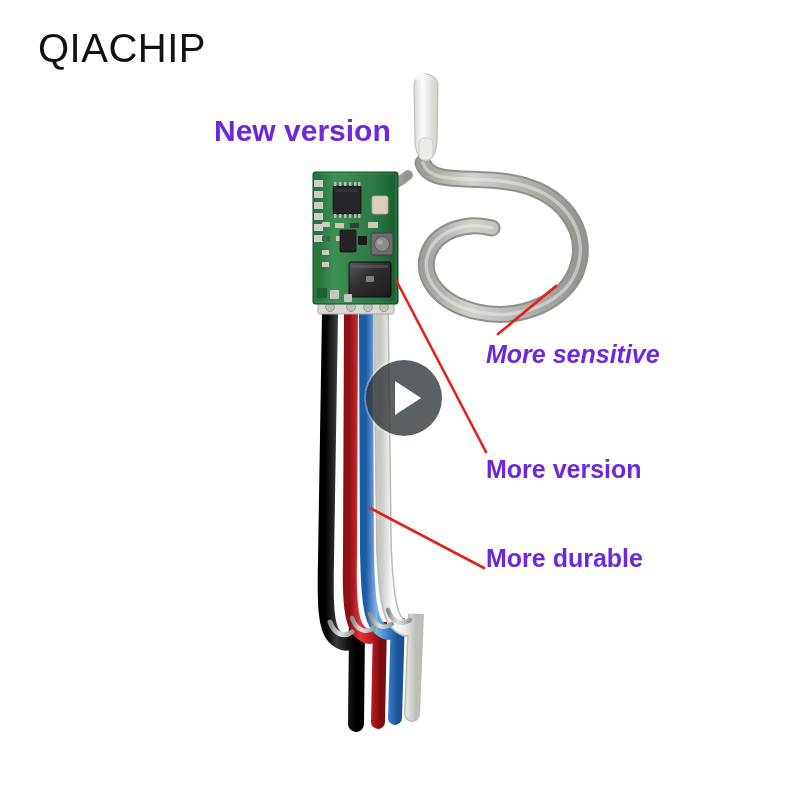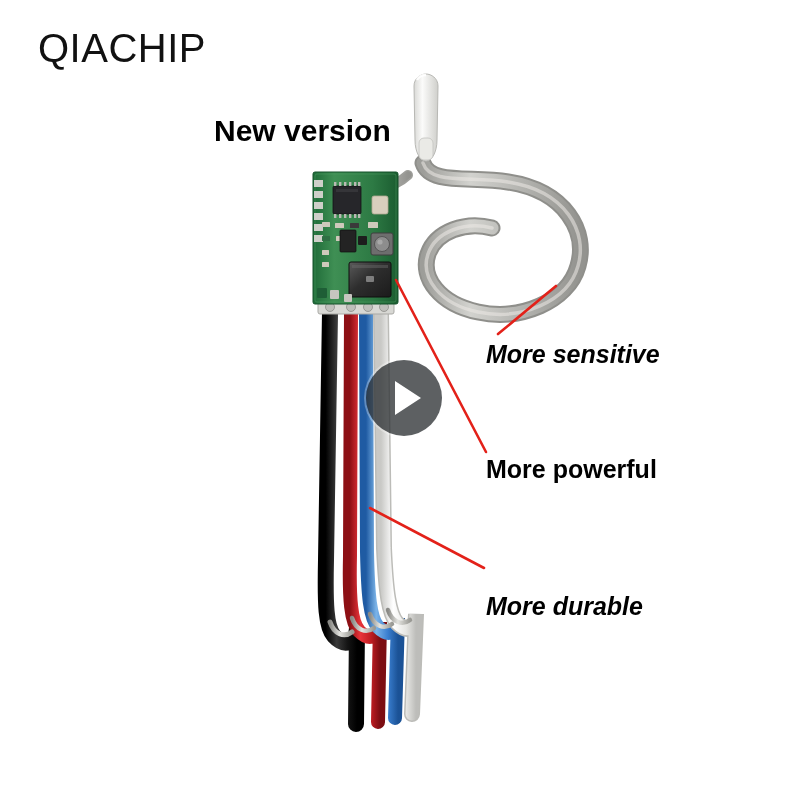--- a/index.html
+++ b/index.html
@@ -15,29 +15,29 @@
   .brand-logo{
     position:absolute; left:38px; top:28px;
     font-size:40px; letter-spacing:0.5px; color:#111111;
     font-family:"Liberation Sans","DejaVu Sans",sans-serif;
     font-weight:400; line-height:1;
     white-space:nowrap;
   }
 
   .callout{
     position:absolute;
-    color:#000000;
+    color:#6d28d9;
     font-weight:700;
     white-space:nowrap;
     font-family:"Liberation Sans","DejaVu Sans",sans-serif;
   }
   .callout.new-version{ left:214px; top:114px; font-size:30px; }
   .callout.sensitive { left:486px; top:340px; font-size:25px;font-style:italic; }
   .callout.powerful  { left:486px; top:455px; font-size:25px; }
-  .callout.durable   { left:486px; top:592px; font-size:25px;font-style:italic; }
+  .callout.durable   { left:486px; top:544px; font-size:25px; }
 
   .play-overlay{
     position:absolute; left:366px; top:360px;
     width:76px; height:76px; border-radius:50%;
     background:rgba(48,51,54,0.78);
     box-shadow:0 0 0 2px rgba(255,255,255,0.30);
     cursor:pointer;
   }
   .play-overlay .tri{
     position:absolute; left:29px; top:21px;
@@ -239,21 +239,21 @@
       <line x1="370" y1="508" x2="484" y2="568"></line>
     </g>
   </svg>
 
   <div class="brand-logo">QIACHIP</div>
 
   <div class="callout new-version">New version</div>
 
   <div class="callout sensitive">More sensitive</div>
 
-  <div class="callout powerful">More powerful</div>
+  <div class="callout powerful">More version</div>
 
   <div class="callout durable">More durable</div>
 
   <div class="play-overlay" title="Play">
     <span class="tri"></span>
   </div>
 
 </div>
 
 </body></html>

